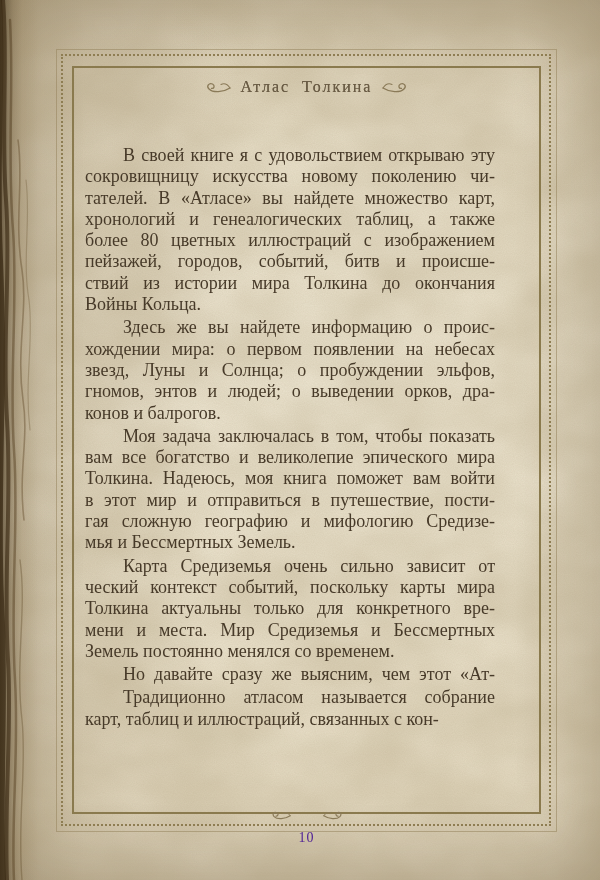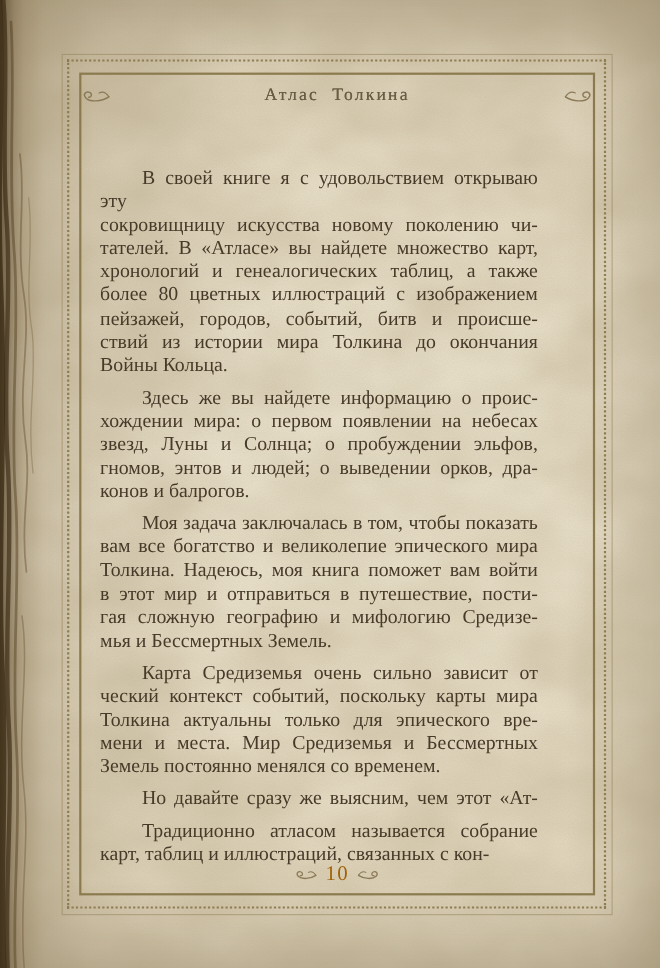--- a/index.html
+++ b/index.html
@@ -41,44 +41,44 @@
     position: absolute; left: 61px; top: 54px; width: 486px; height: 768px;
     border: 2px dotted #8e7d52; pointer-events: none;
   }
   .frame-inner {
     position: absolute; left: 72px; top: 66px; width: 465px; height: 744px;
     border: 2px solid #8a7a4e; pointer-events: none;
   }
   
   .header {
     position: absolute; left: 74px; top: 78px; width: 465px;
-    display: flex; justify-content: space-between; align-items: center; gap: 10px;
+    display: flex; justify-content: center; align-items: center; gap: 10px;
   }
   .running-title {
     font-size: 16px; color: #6a5c45; letter-spacing: 2px; word-spacing: 6px;
     text-shadow: 0 0 0.4px #6a5c45;
   }
   .flourish { display: inline-flex; align-items: center; }
   .flourish svg { display: block; }
   .flourish.mirrored svg { transform: scaleX(-1); }
   
   .body-text {
     position: absolute; left: 83px; top: 143px; width: 414px;
     font-size: 18px; line-height: 21.3px; color: #473a29;
   }
-  .paragraph { margin: 8px; }
+  .paragraph { margin: 2px; }
   .line { display: block; text-align: justify; text-align-last: justify; white-space: normal; }
   .line.first { text-indent: 38px; }
   .line.last { text-align-last: auto; }
   
   .footer {
     position: absolute; left: 74px; top: 784px; width: 465px;
     display: flex; justify-content: center; align-items: center; gap: 8px;
   }
-  .page-number { font-size: 19px; color: #a16207; letter-spacing: 1px; }
+  .page-number { font-size: 14px; color: #4c1d95; letter-spacing: 1px; margin-top: 46px; }
 </style>
 </head>
 <body>
 
 <div class="page">
 
   <div class="tone"></div>
 
   <svg class="texture" width="600" height="880" viewBox="0 0 600 880" aria-hidden="true">
     <defs>
@@ -147,21 +147,21 @@
         <div class="line first">Моя задача заключалась в том, чтобы показать</div>
         <div class="line">вам все богатство и великолепие эпического мира</div>
         <div class="line">Толкина. Надеюсь, моя книга поможет вам войти</div>
         <div class="line">в этот мир и отправиться в путешествие, пости-</div>
         <div class="line">гая сложную географию и мифологию Средизе-</div>
         <div class="line last">мья и Бессмертных Земель.</div>
       </div>
       <div class="paragraph">
         <div class="line first">Карта Средиземья очень сильно зависит от</div>
         <div class="line">ческий контекст событий, поскольку карты мира</div>
-        <div class="line">Толкина актуальны только для эпического вре-</div>
+        <div class="line">Толкина актуальны только для конкретного вре-</div>
         <div class="line">мени и места. Мир Средиземья и Бессмертных</div>
         <div class="line last">Земель постоянно менялся со временем.</div>
       </div>
       <div class="paragraph">
         <div class="line first">Но давайте сразу же выясним, чем этот «Ат-</div>
       </div>
       <div class="paragraph">
         <div class="line first">Традиционно атласом называется собрание</div>
         <div class="line last">карт, таблиц и иллюстраций, связанных с кон-</div>
       </div>

